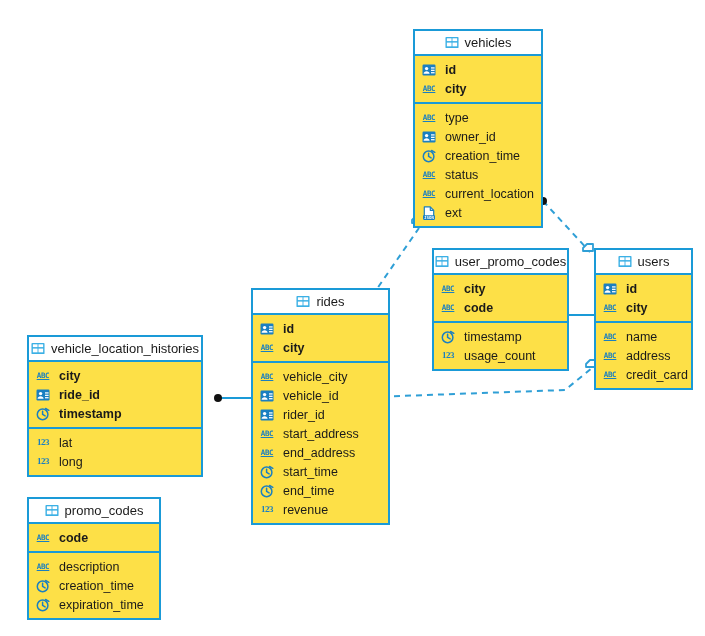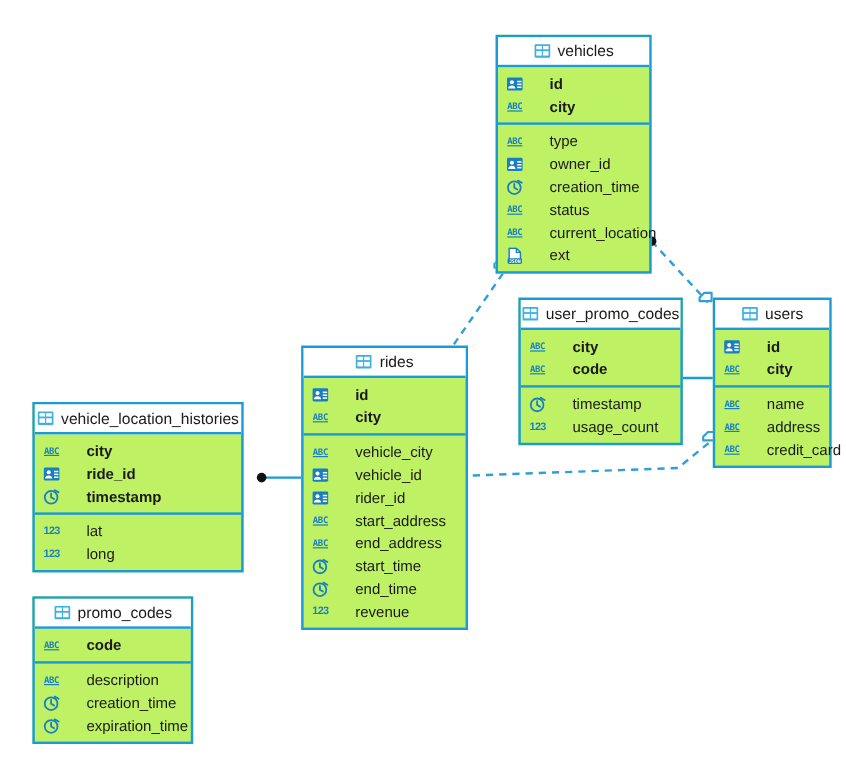--- a/index.html
+++ b/index.html
@@ -8,59 +8,59 @@
     font-family:"Liberation Sans","DejaVu Sans",sans-serif;
     overflow:hidden;position:relative;
   }
   #canvas{position:absolute;inset:0;width:705px;height:636px;}
   #edges{position:absolute;left:0;top:0;width:705px;height:636px;pointer-events:none;}
 
   .table{
     position:absolute;
     box-sizing:border-box;
     border:2px solid #1a9ad7;
-    background:#bef264;
+    background:#fde047;
   }
   .thead{
     box-sizing:border-box;
     height:25px;
     display:flex;align-items:center;justify-content:center;
     gap:6px;
     border-bottom:2px solid #1a9ad7;
     background:#ffffff;
     padding:0 6px;
   }
   .ttitle{
     font-size:13px;color:#1a1a1a;white-space:nowrap;letter-spacing:0;
   }
   .section{padding:4px 0 4px 0;}
   .section + .section{border-top:2px solid #1a9ad7;}
   .field{
-    display:flex;align-items:center;gap:22px;
+    display:flex;align-items:center;gap:9px;
     height:19px;padding:0 7px;white-space:nowrap;
   }
   .fname{font-size:12.5px;color:#1a1a1a;}
   .pk .fname{font-weight:bold;}
 
   
   .ico{
     width:14px;height:14px;flex:0 0 14px;
     display:inline-flex;align-items:center;justify-content:center;
     position:relative;
   }
   
   .ico-abc{
     font-family:"DejaVu Sans Mono","Liberation Mono",monospace;
     font-size:7.5px;font-weight:bold;color:#1a7fc1;letter-spacing:-0.3px;
     line-height:1;
     text-decoration:underline;
   }
   
   .ico-123{
-    font-family:Liberation Sans, sans-serif;
+    font-family:Liberation Serif, serif;
     font-size:9px;font-weight:bold;color:#1a7fc1;letter-spacing:-0.5px;
     line-height:1;
   }
   
   .ico-id svg{display:block;}
   
   .ico-clock svg{display:block;}
   
   .ico-json svg{display:block;}
   

